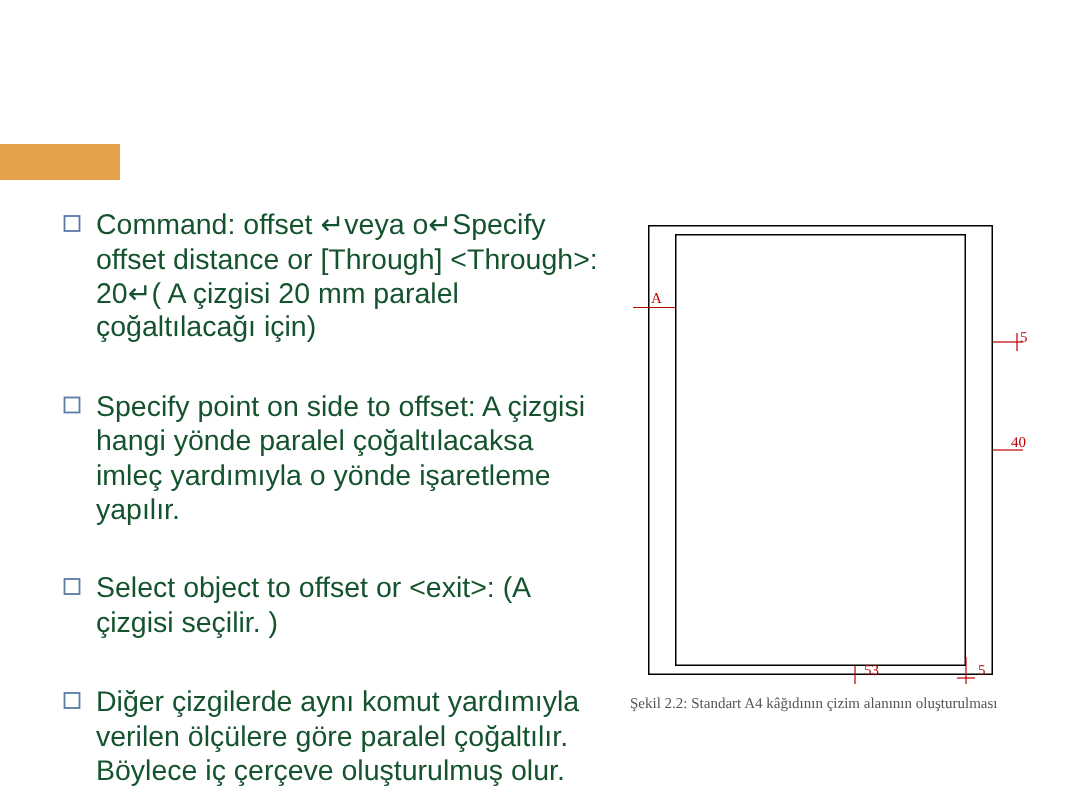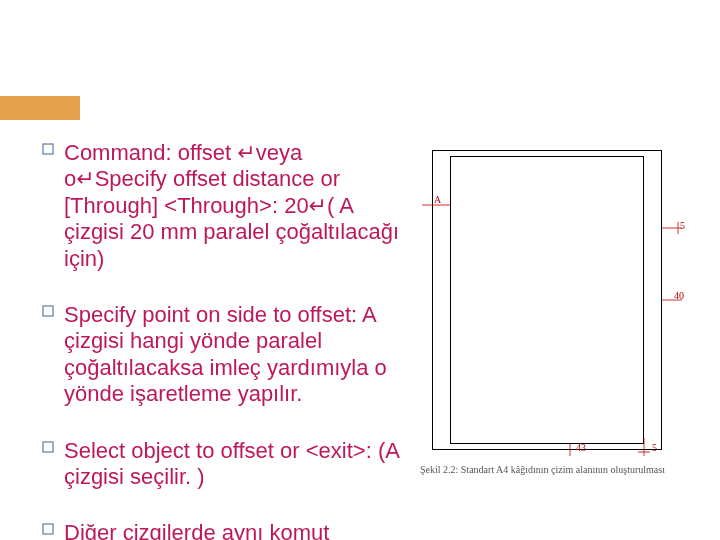--- a/index.html
+++ b/index.html
@@ -3,21 +3,21 @@
 <meta charset="utf-8">
 <style>
   * { box-sizing: border-box; margin: 0; padding: 0; }
   html, body { width: 720px; height: 540px; background: #fff; font-family: Arial, Helvetica, sans-serif; overflow: hidden; }
   .slide { position: relative; width: 720px; height: 540px; }
   .accent { position: absolute; left: 0; top: 96px; width: 80px; height: 24px; background: #e6a24a; }
   .content { position: absolute; left: 42px; top: 140px; width: 360px; }
   .item { display: flex; align-items: flex-start; margin-bottom: 30px; }
   .bullet { flex: 0 0 22px; width: 22px; height: 16px; margin-top: 3px; }
   .bullet svg { display: block; }
-  .text { font-size: 22px; line-height: 1.2; color: #be185d; }
+  .text { font-size: 19px; line-height: 1.2; color: #14532d; }
   .figure { position: absolute; left: 420px; top: 150px; width: 280px; }
   .paper { position: relative; width: 278px; height: 308px; }
   .paper .outer { position: absolute; left: 12px; top: 0; width: 230px; height: 300px; border: 1px solid #000; background: #fff; }
   .paper .inner { position: absolute; left: 30px; top: 6px; width: 194px; height: 288px; border: 1px solid #000; }
   .lbl { position: absolute; font-size: 10px; font-family: "Times New Roman", serif; color: #b00; }
   .caption { margin-top: 6px; font-size: 10px; color: #555; text-align: left; width: 278px; font-family: "Times New Roman", serif; }
 </style>
 </head>
 <body>
 <div class="slide">
@@ -79,19 +79,19 @@
         <line x1="242" y1="150" x2="262" y2="150" stroke="#b00" stroke-width="0.8"></line>
 
         <line x1="150" y1="294" x2="150" y2="306" stroke="#b00" stroke-width="0.8"></line>
 
         <line x1="224" y1="288" x2="224" y2="306" stroke="#b00" stroke-width="0.8"></line>
         <line x1="218" y1="302" x2="230" y2="302" stroke="#b00" stroke-width="0.8"></line>
       </svg>
       <div class="lbl" style="left:14px; top:44px;">A</div>
       <div class="lbl" style="left:260px; top:70px;">5</div>
       <div class="lbl" style="left:254px; top:140px;">40</div>
-      <div class="lbl" style="left:156px; top:292px;">43</div>
+      <div class="lbl" style="left:156px; top:292px;">53</div>
       <div class="lbl" style="left:232px; top:292px;">5</div>
     </div>
     <div class="caption">Şekil 2.2: Standart A4 kâğıdının çizim alanının oluşturulması</div>
   </div>
 
 </div>
 
 </body></html>

